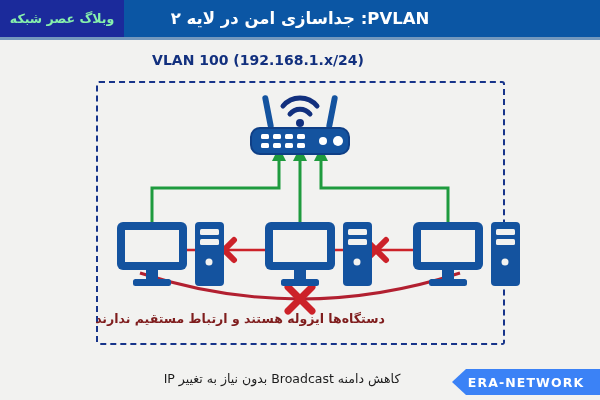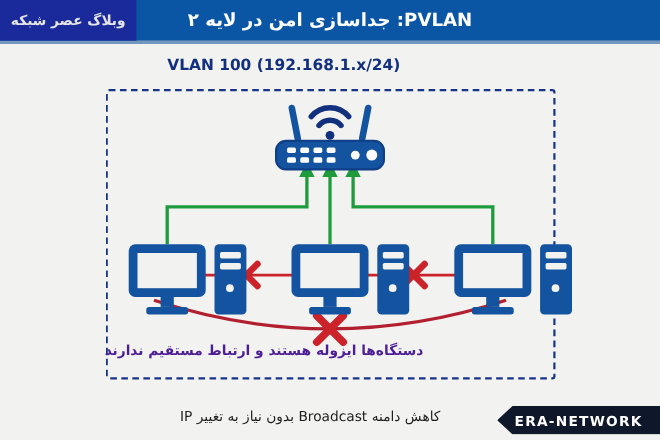--- a/index.html
+++ b/index.html
@@ -40,21 +40,21 @@
     left: 0; top: 0;
     width: 124px;
     height: 37px;
     background: #1b2a9b;
     display: flex;
     align-items: center;
     justify-content: center;
     direction: rtl;
   }
   .brand-badge-text {
-    color: #e5e5e5;
+    color: #86efac;
     font-size: 12.5px;
     font-weight: bold;
     white-space: nowrap;
   }
   .header-underline {
     position: absolute;
     left: 0; top: 37px;
     width: 600px;
     height: 3px;
     background: #0c4e93;
@@ -91,42 +91,42 @@
     width: 600px;
     height: 400px;
   }
 
   
   .isolation-caption {
     position: absolute;
     left: 0; top: 311px;
     width: 480px;
     text-align: center;
-    color: #4c1d95;
+    color: #7f1d1d;
     font-size: 12.5px;
     font-weight: bold;
     direction: rtl;
   }
   .footer-note {
     position: absolute;
     left: 0; top: 371px;
     width: 564px;
     text-align: center;
     color: #1d1d1d;
     font-size: 12.5px;
     direction: rtl;
   }
 
   
   .ribbon {
     position: absolute;
     left: 452px; top: 369px;
     width: 148px;
     height: 26px;
-    background: #0f172a;
+    background: #3b82f6;
     display: flex;
     align-items: center;
     justify-content: center;
     clip-path: polygon(14px 0, 148px 0, 148px 26px, 14px 26px, 0 13px);
   }
   .ribbon-text {
     color: #ffffff;
     font-size: 12.5px;
     font-weight: bold;
     letter-spacing: 1.1px;

